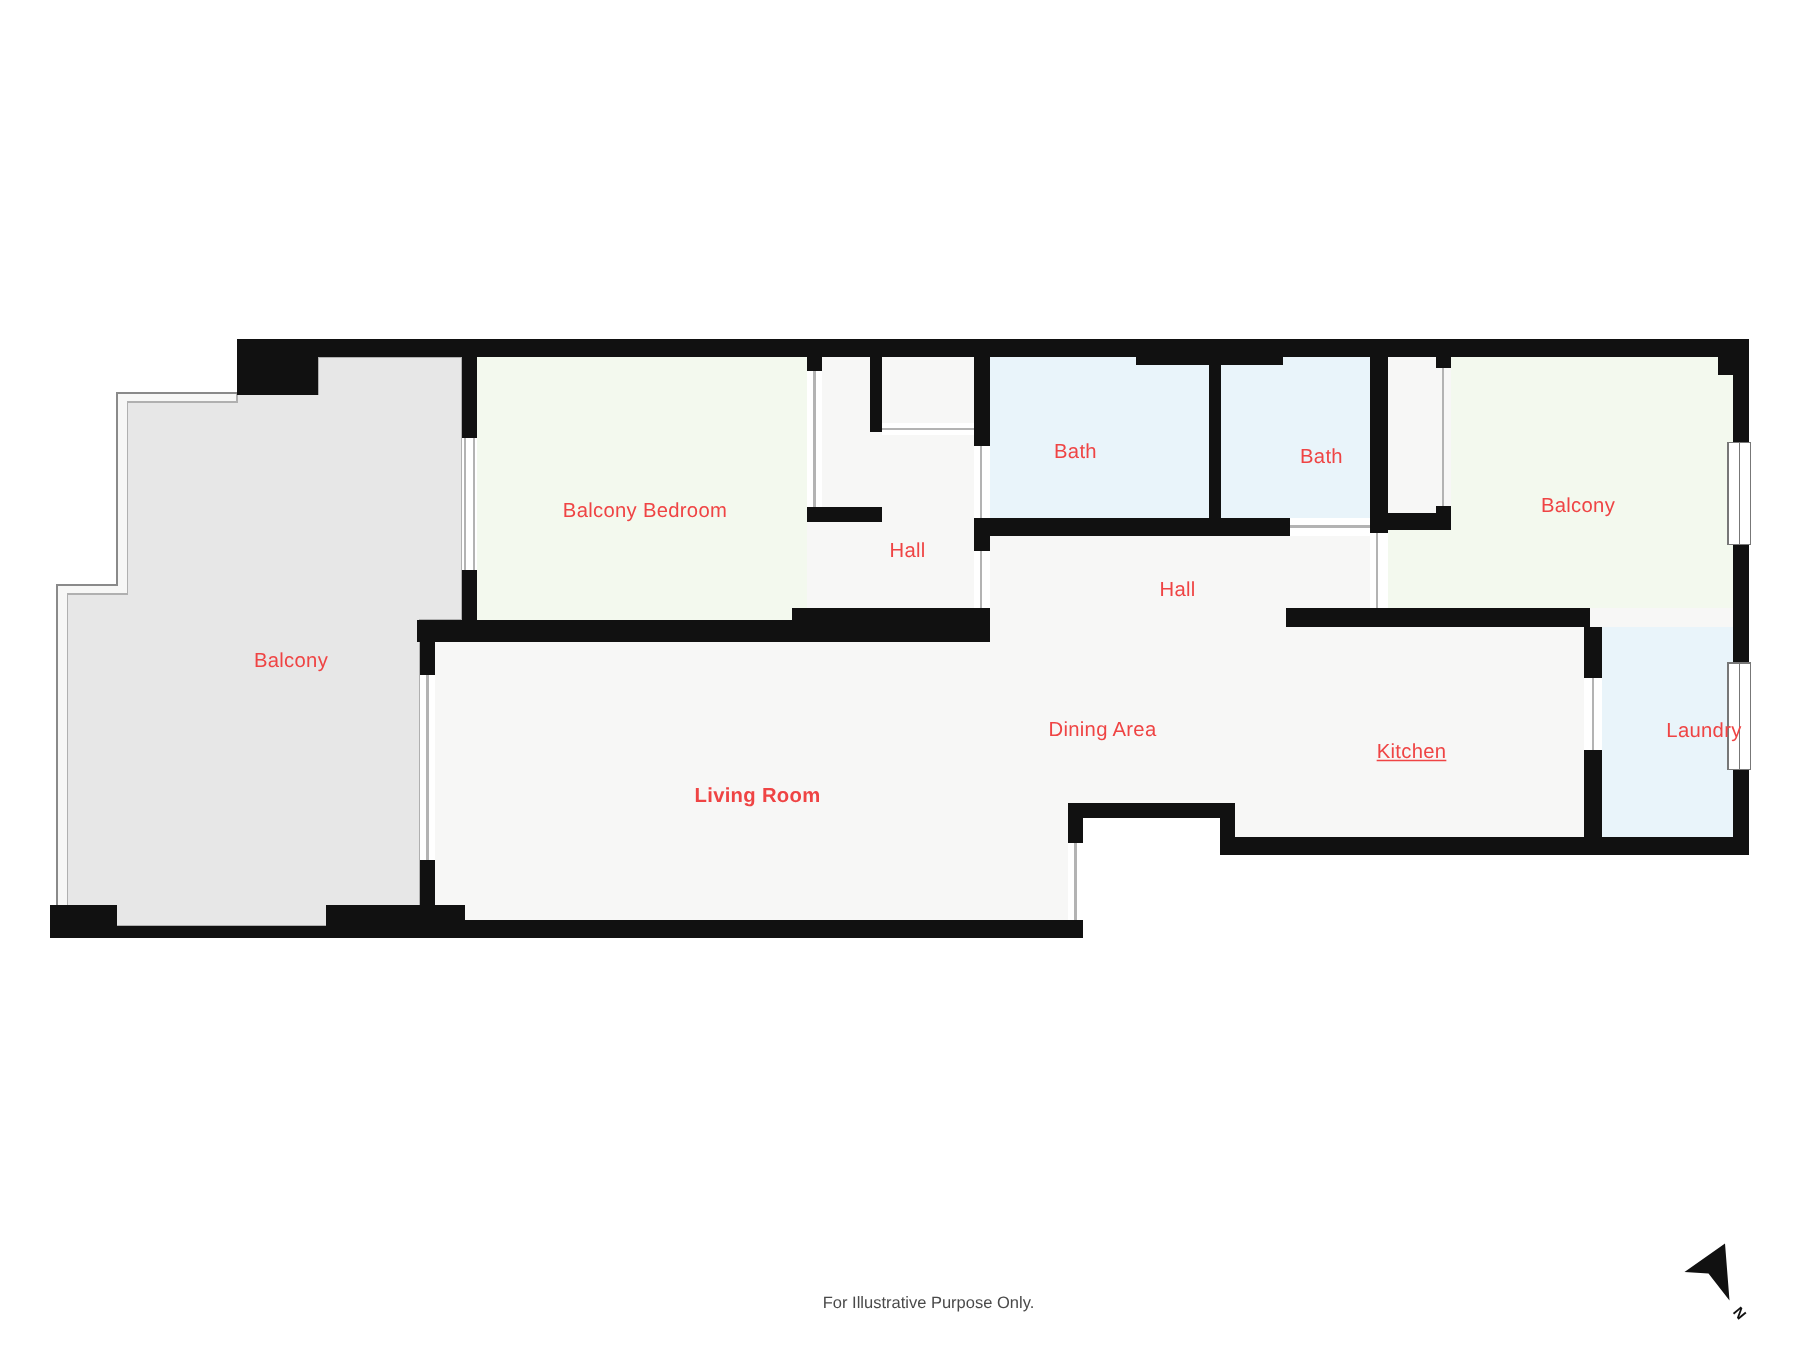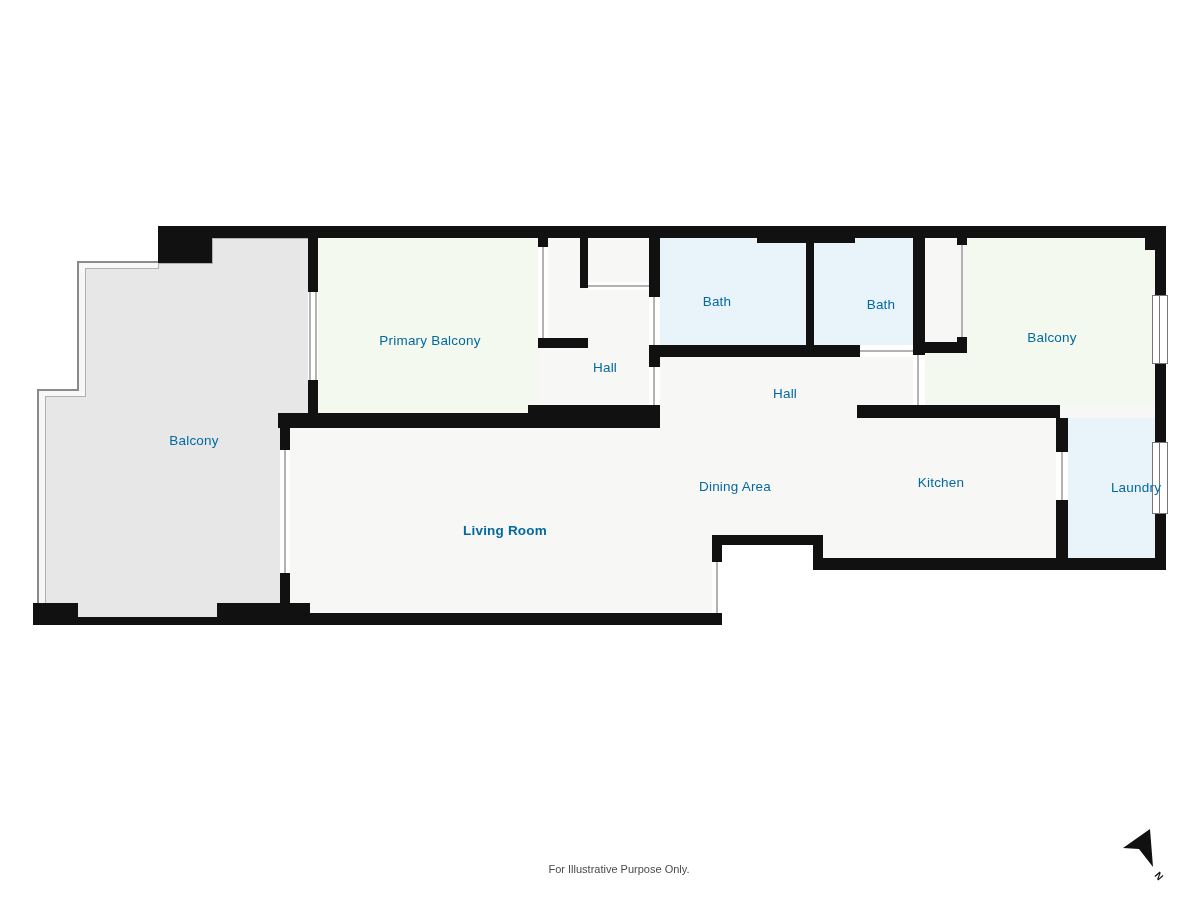--- a/index.html
+++ b/index.html
@@ -1,31 +1,31 @@
 <!DOCTYPE html>
 <html><head>
 <meta charset="utf-8">
 <style>
   html,body{margin:0;padding:0;background:#ffffff;}
   body{width:1200px;height:900px;font-family:"Liberation Sans",sans-serif;}
   .plan-wrap{position:relative;width:1200px;height:900px;overflow:hidden;background:#ffffff;}
   .plan-svg{position:absolute;left:0;top:0;}
   .room-label{
     position:absolute;transform:translate(-50%,-50%);
-    font-size:13.5px;color:#0369a1;white-space:nowrap;letter-spacing:.2px;
+    font-size:13.5px;color:#ef4444;white-space:nowrap;letter-spacing:.2px;
   }
   .lbl-balcony{left:178px;top:440px;margin-left:16px;}
   .lbl-primary-bedroom{left:430px;top:340px;}
   .lbl-hall-small{left:605px;top:367px;}
   .lbl-bath-1{left:717px;top:301px;}
   .lbl-bath-2{left:881px;top:304px;}
   .lbl-bedroom{left:1052px;top:337px;}
   .lbl-hall-main{left:785px;top:393px;}
   .lbl-dining-area{left:735px;top:486px;}
-  .lbl-kitchen{left:941px;top:482px;}
+  .lbl-kitchen{left:941px;top:501px;text-decoration:underline;}
   .lbl-laundry{left:1136px;top:487px;}
   .lbl-living-room{left:505px;top:530px;font-weight:bold;}
   .disclaimer{
     position:absolute;left:600px;top:869px;transform:translate(-50%,-50%);
     font-size:11px;color:#4a4a4a;white-space:nowrap;padding-left:38px;
   }
   .compass-n{
     position:absolute;left:1159px;top:876px;
     transform:translate(-50%,-50%) rotate(50deg);
     font-size:10px;color:#111111;font-weight:bold;
@@ -125,21 +125,21 @@
       <g>
         <rect x="1152" y="442" width="15" height="71" fill="#ffffff" stroke="#777777" stroke-width="1"></rect>
         <line x1="1159.5" y1="442" x2="1159.5" y2="513" stroke="#777777" stroke-width="1"></line>
       </g>
     </g>
 
     <polygon fill="#111111" shape-rendering="auto" points="1150,829 1123,848 1139,849 1153,867"></polygon>
   </svg>
 
   <div class="room-label lbl-balcony">Balcony</div>
-  <div class="room-label lbl-primary-bedroom">Primary Balcony</div>
+  <div class="room-label lbl-primary-bedroom">Balcony Bedroom</div>
   <div class="room-label lbl-hall-small">Hall</div>
   <div class="room-label lbl-bath-1">Bath</div>
   <div class="room-label lbl-bath-2">Bath</div>
   <div class="room-label lbl-bedroom">Balcony</div>
   <div class="room-label lbl-hall-main">Hall</div>
   <div class="room-label lbl-dining-area">Dining Area</div>
   <div class="room-label lbl-kitchen">Kitchen</div>
   <div class="room-label lbl-laundry">Laundry</div>
   <div class="room-label lbl-living-room">Living Room</div>
 

